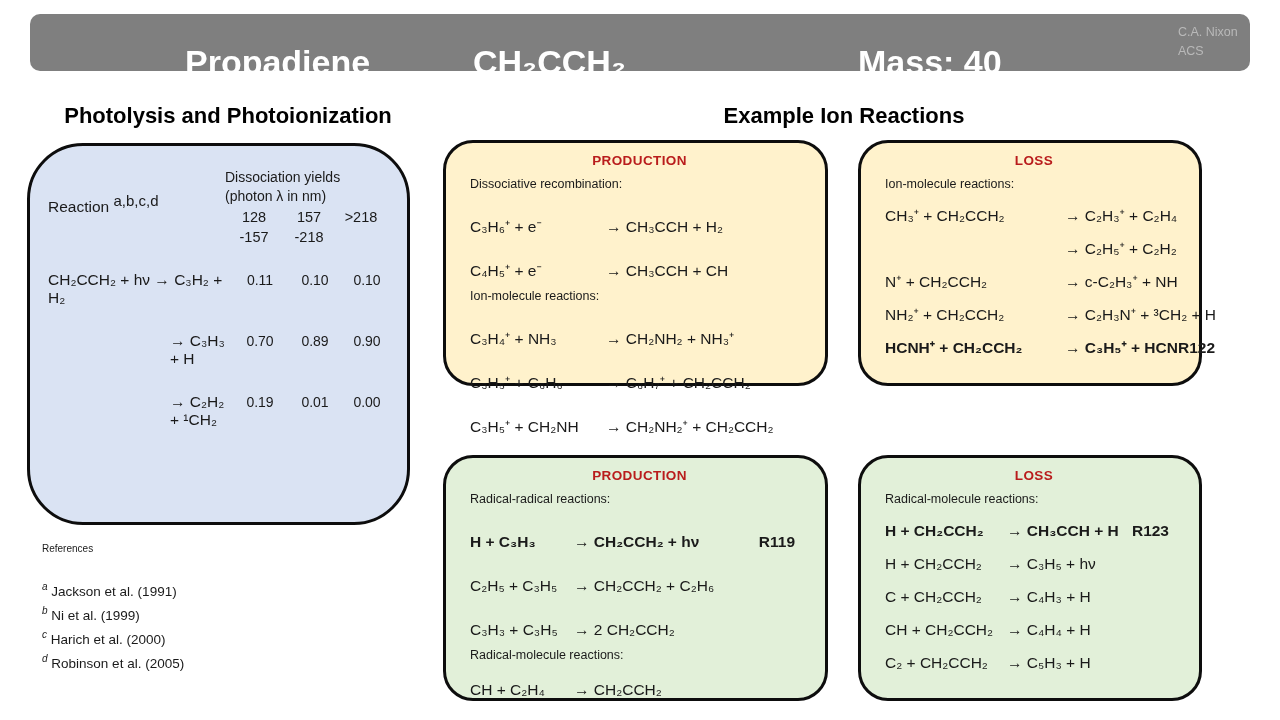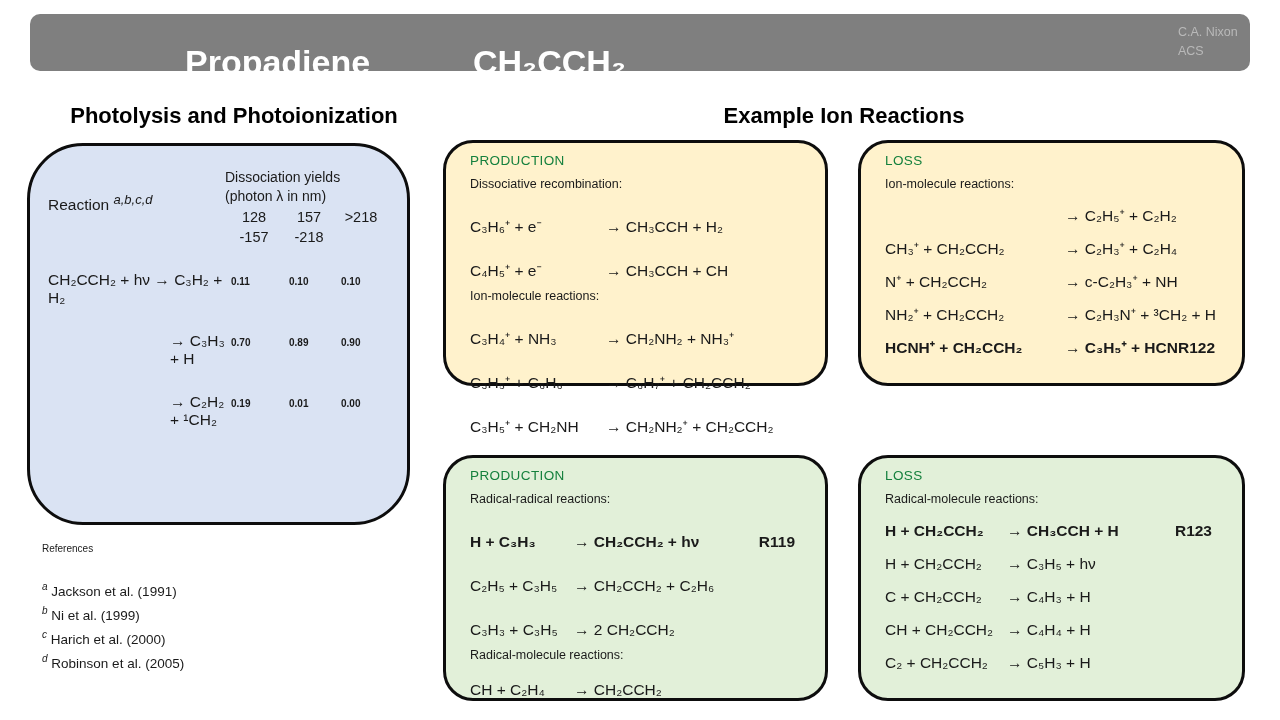--- a/index.html
+++ b/index.html
@@ -16,64 +16,64 @@
     color:#ffffff;font-weight:bold;font-size:34px;margin-top:24px;}
   .hdr-title{left:155px;}
   .hdr-formula{left:443px;}
   .hdr-mass{left:828px;}
   .hdr-credit{
     position:absolute;left:1148px;top:9px;color:#b9b9b9;font-size:12.5px;line-height:19px;
     font-weight:normal;
   }
   
   .sec-title{position:absolute;font-weight:bold;font-size:22px;color:#000;text-align:center;}
-  .photo-title{left:24px;top:103px;width:420px;}
+  .photo-title{left:18px;top:103px;width:420px;}
   .ion-title{left:443px;top:103px;width:802px;}
   .neutral-title{left:443px;top:411px;width:802px;}
   
   .photo-box{
     position:absolute;left:27px;top:143px;width:383px;height:382px;box-sizing:border-box;
     background:#dae3f3;border:3px solid #0d0d0d;border-radius:56px;
     padding:22px 14px 0 18px;
   }
   .pb-head{display:flex;align-items:flex-start;}
   .pb-reaction-label{flex:1;font-size:15.5px;margin-top:24px;}
-  .pb-reaction-label sup{font-style:italic;font-size:13px;}
+  .pb-reaction-label sup{font-size:15px;}
   .pb-yields{width:168px;text-align:center;}
   .pb-yields-line{font-size:14px;line-height:19px;text-align:left;}
   .pb-cols{display:flex;margin-top:1px;}
   .pb-col{white-space:pre-line;font-size:14.5px;line-height:20px;text-align:center;}
   .pb-col.c1{width:58px;}
   .pb-col.c2{width:52px;}
   .pb-col.c3{width:52px;}
   .prow{display:flex;align-items:baseline;margin-top:24px;}
   .prow.r2,.prow.r3{margin-top:25px;}
   .prx{flex:1;font-size:15.5px;}
   .prx.indent{padding-left:122px;}
-  .pv{font-size:10px;text-align:left;font-weight:bold;}
+  .pv{font-size:14px;text-align:center;}
   .pv.c1{width:58px;}
   .pv.c2{width:52px;}
   .pv.c3{width:52px;}
   
   .references{position:absolute;left:42px;top:543px;font-size:14px;}
   .ref-title{font-size:10px;}
   .ref-list{margin-top:23px;line-height:19.5px;font-size:13.5px;}
   .ref-item sup{font-style:italic;font-size:10px;}
   
   .rbox{
     position:absolute;box-sizing:border-box;height:246px;
     border:3px solid #0d0d0d;border-radius:30px;padding:10px 16px 0 24px;
   }
   .rbox.yellow{background:#fff2cc;}
   .rbox.green{background:#e2f0d9;}
   .rbox.left-col{left:443px;width:385px;}
-  .rbox.right-col{left:858px;width:387px;}
+  .rbox.right-col{left:858px;width:344px;}
   .rbox.row1{top:140px;}
   .rbox.row2{top:455px;}
-  .rbox-head{text-align:left;font-size:13.5px;letter-spacing:0.4px;color:#15803d;}
+  .rbox-head{text-align:center;font-size:13.5px;letter-spacing:0.4px;color:#b91c1c;font-weight:bold;}
   .rsec-label{font-size:12.5px;margin-top:9px;line-height:15px;color:#1a1a1a;}
   .rrow{display:flex;align-items:baseline;font-size:15.5px;line-height:18px;margin-top:26px;color:#1a1a1a;}
   .rrow .lhs{white-space:pre;}
   .rrow .rhs{white-space:pre;}
   .rrow.bold{font-weight:bold;}
   .rrow .tag{margin-left:auto;font-weight:bold;padding-right:14px;}
   
   .ion-prod .lhs{min-width:136px;}
   .ion-loss .lhs{min-width:180px;}
   .neu-prod .lhs{min-width:104px;}
@@ -82,20 +82,21 @@
   .neu-loss .rrow{margin-top:15px;}
 </style>
 </head>
 <body>
 
 <div class="page">
 
   <div class="header-bar">
     <div class="hdr-item hdr-title">Propadiene</div>
     <div class="hdr-item hdr-formula">CH₂CCH₂</div>
+    <div class="hdr-item hdr-mass">Mass: 40</div>
     <div class="hdr-credit">
       <div>C.A. Nixon</div>
       <div>ACS</div>
     </div>
   </div>
 
   <div class="sec-title photo-title">Photolysis and Photoionization</div>
 
   <div class="photo-box">
     <div class="pb-head">
@@ -171,26 +172,26 @@
     <div class="rrow">
       <span class="lhs">C₃H₅⁺ + CH₂NH</span>
       <span class="rhs">→ CH₂NH₂⁺ + CH₂CCH₂</span>
     </div>
   </div>
 
   <div class="rbox yellow right-col row1 ion-loss">
     <div class="rbox-head">LOSS</div>
     <div class="rsec-label">Ion-molecule reactions:</div>
     <div class="rrow">
+      <span class="lhs">CH₃⁺ + CH₂CCH₂</span>
+      <span class="rhs">→ C₂H₃⁺ + C₂H₄</span>
+    </div>
+    <div class="rrow">
       <span class="lhs"></span>
       <span class="rhs">→ C₂H₅⁺ + C₂H₂</span>
-    </div>
-    <div class="rrow">
-      <span class="lhs">CH₃⁺ + CH₂CCH₂</span>
-      <span class="rhs">→ C₂H₃⁺ + C₂H₄</span>
     </div>
     <div class="rrow">
       <span class="lhs">N⁺ + CH₂CCH₂</span>
       <span class="rhs">→ c-C₂H₃⁺ + NH</span>
     </div>
     <div class="rrow">
       <span class="lhs">NH₂⁺ + CH₂CCH₂</span>
       <span class="rhs">→ C₂H₃N⁺ + ³CH₂ + H</span>
     </div>
     <div class="rrow bold">

